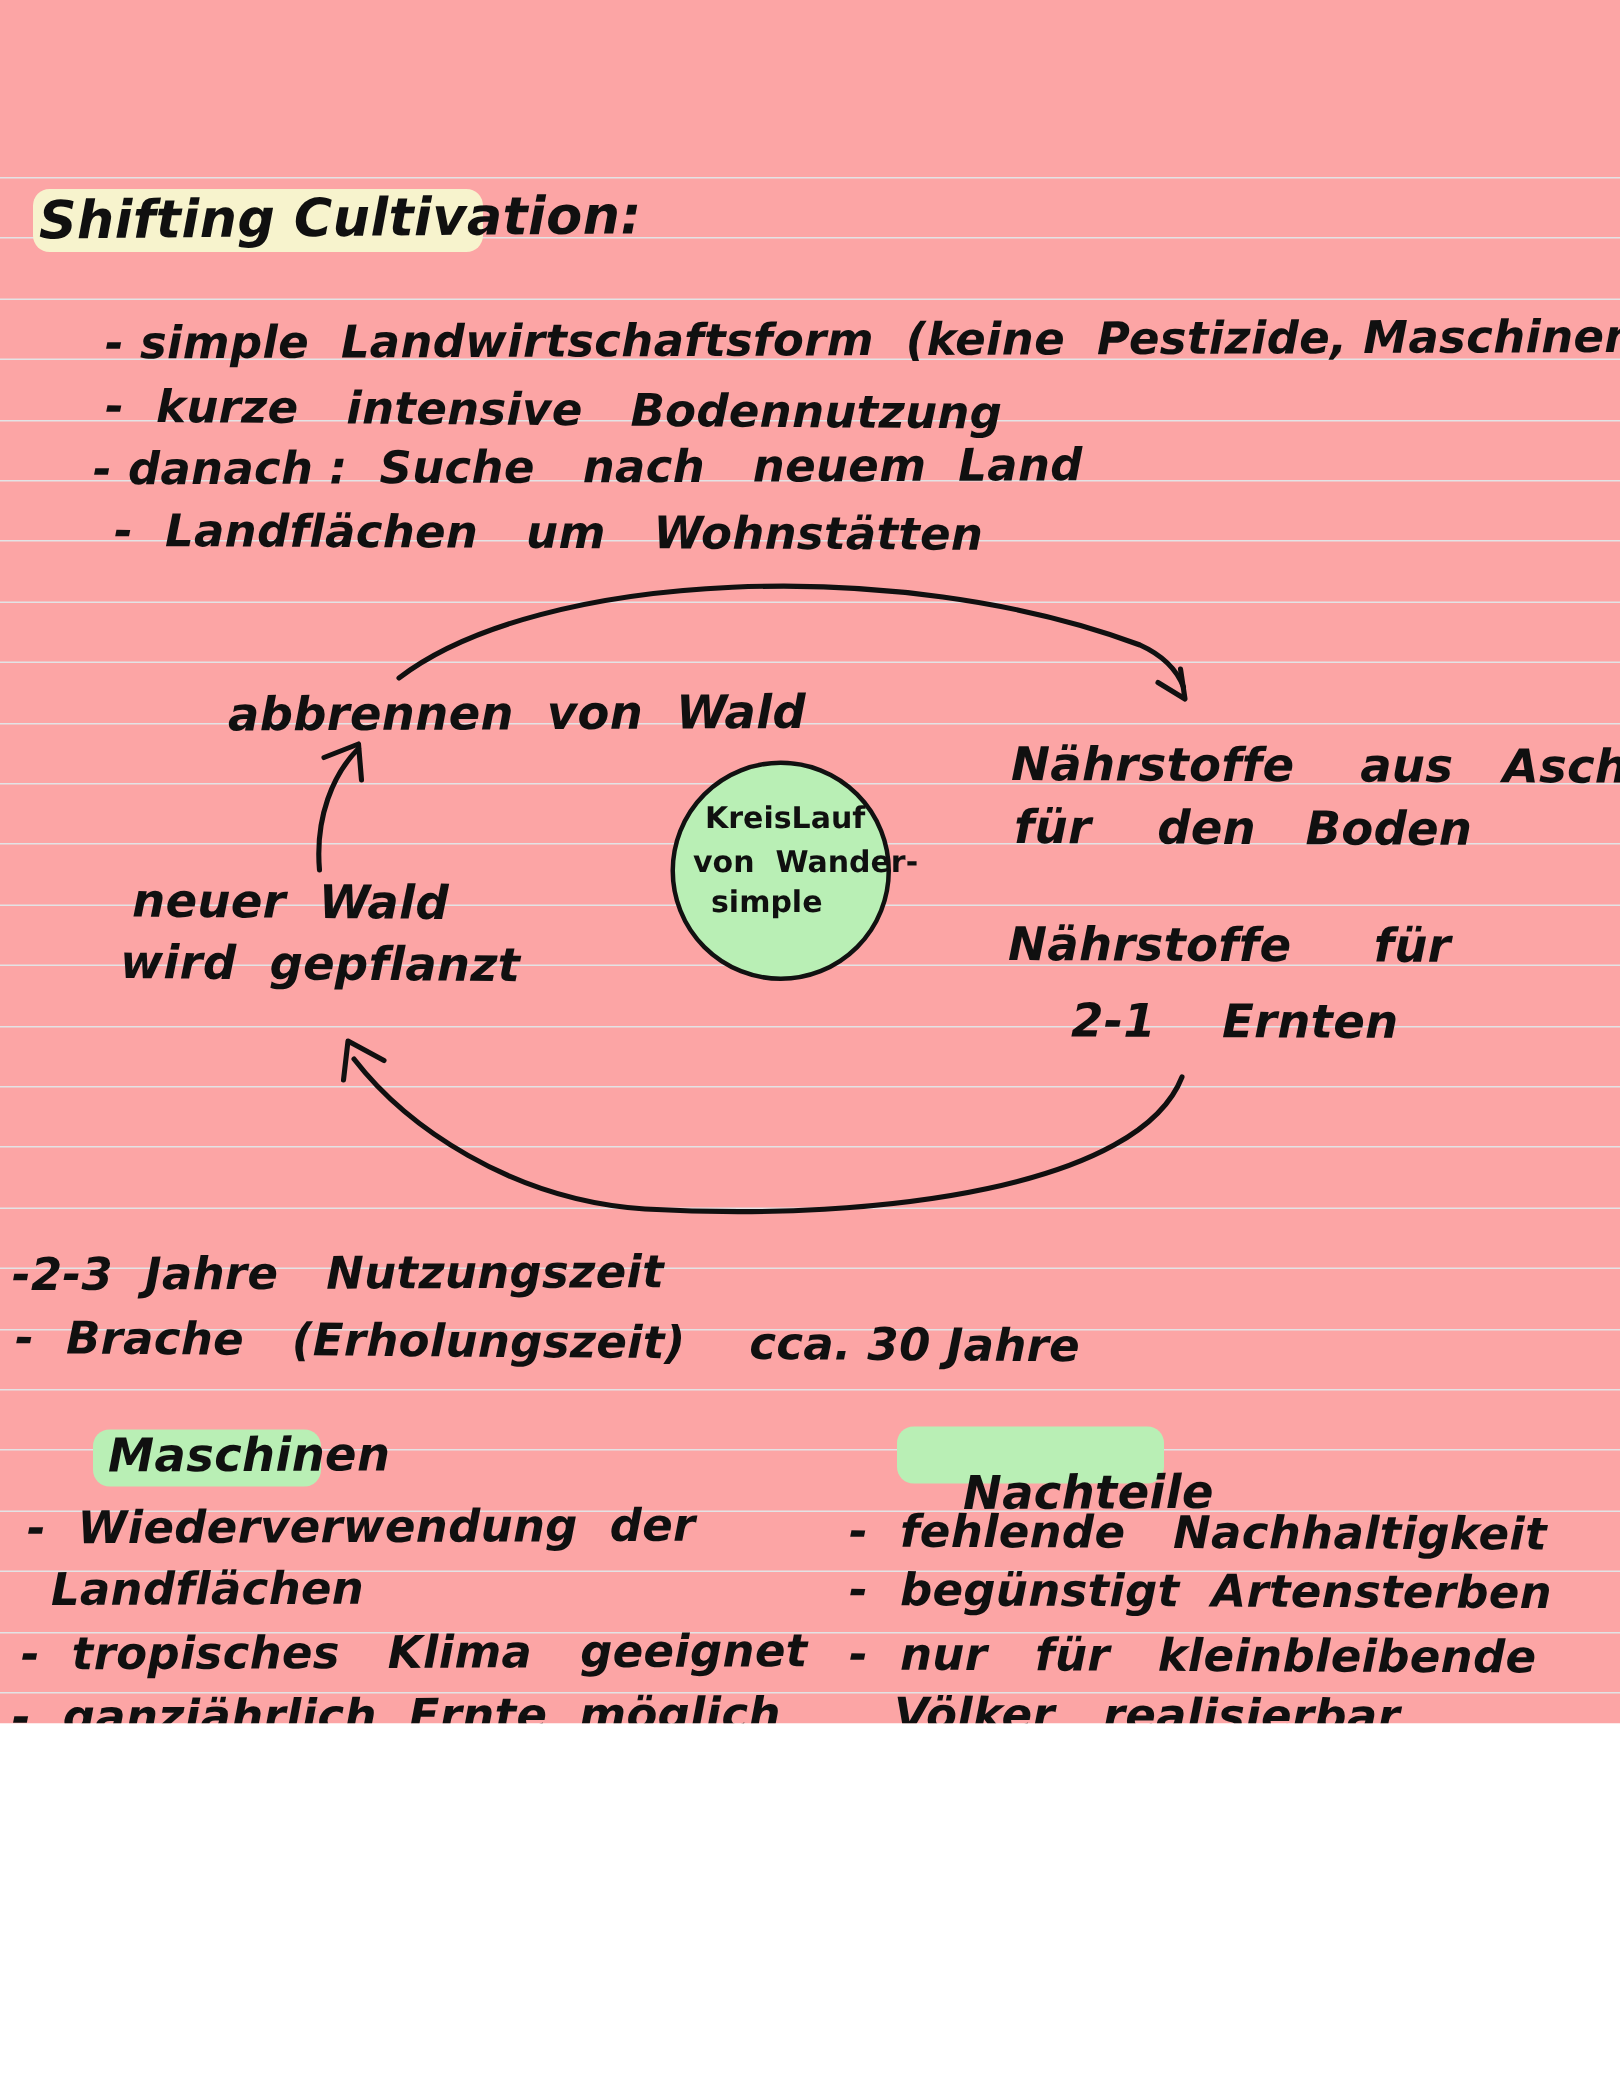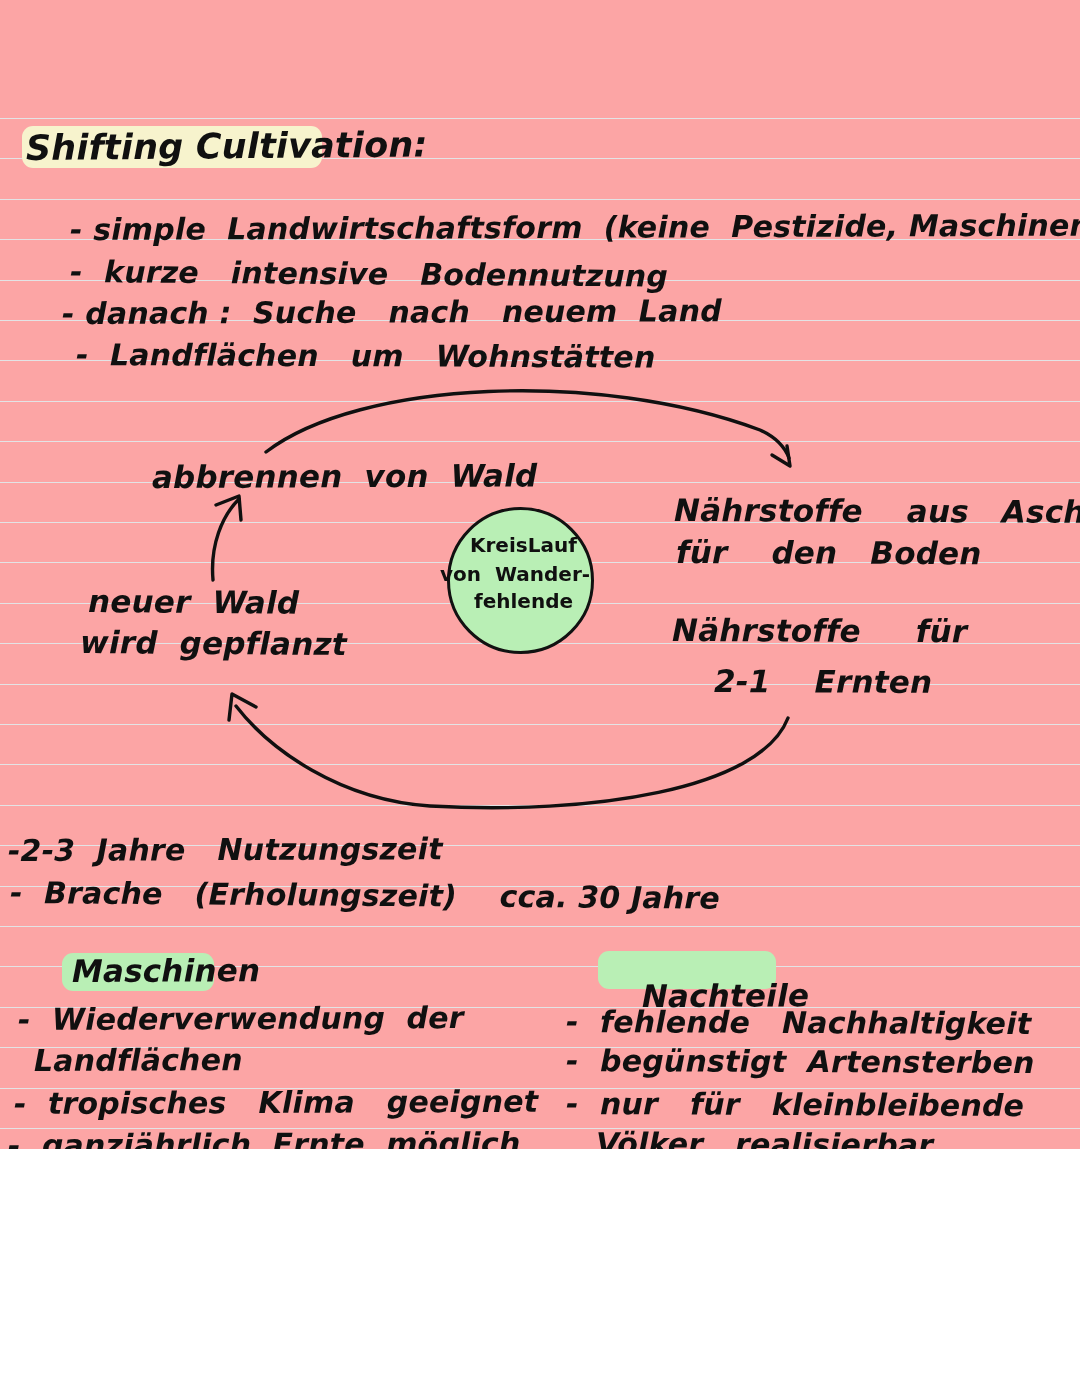--- a/index.html
+++ b/index.html
@@ -136,22 +136,22 @@
 
   <div class="hw sz-title t1" style="left:26px; top:128px;">Shifting Cultivation:</div>
 
   <div class="hw sz-body t5" style="left:70px; top:212px;">- simple  Landwirtschaftsform  (keine  Pestizide, Maschinen</div>
   <div class="hw sz-body t2" style="left:70px; top:254px;">-  kurze   intensive   Bodennutzung</div>
   <div class="hw sz-body t5" style="left:62px; top:296px;">- danach :  Suche   nach   neuem  Land</div>
   <div class="hw sz-body t4" style="left:76px; top:337px;">-  Landflächen   um   Wohnstätten</div>
 
   <div id="cycle-circle" style="left:447px; top:507px; width:147px; height:147px;"></div>
   <div class="circle-line t5" style="left:470px; top:533px;">KreisLauf</div>
-  <div class="circle-line t5" style="left:440px; top:562px;">von  Wander-</div>
-  <div class="circle-line t5" style="left:474px; top:589px;">fehlende</div>
+  <div class="circle-line t5" style="left:462px; top:562px;">von  Wander-</div>
+  <div class="circle-line t5" style="left:474px; top:589px;">simple</div>
 
   <div class="hw sz-cycle t5" style="left:152px; top:459px;">abbrennen  von  Wald</div>
   <div class="hw sz-cycle t2" style="left:88px; top:583px;">neuer  Wald</div>
   <div class="hw sz-cycle t2" style="left:80px; top:624px;">wird  gepflanzt</div>
 
   <div class="hw sz-cycle t4" style="left:674px; top:492px;">Nährstoffe    aus   Asche</div>
   <div class="hw sz-cycle t4" style="left:676px; top:534px;">für    den   Boden</div>
   <div class="hw sz-cycle t4" style="left:672px; top:612px;">Nährstoffe     für</div>
   <div class="hw sz-cycle t4" style="left:714px; top:663px;">2-1    Ernten</div>
 

